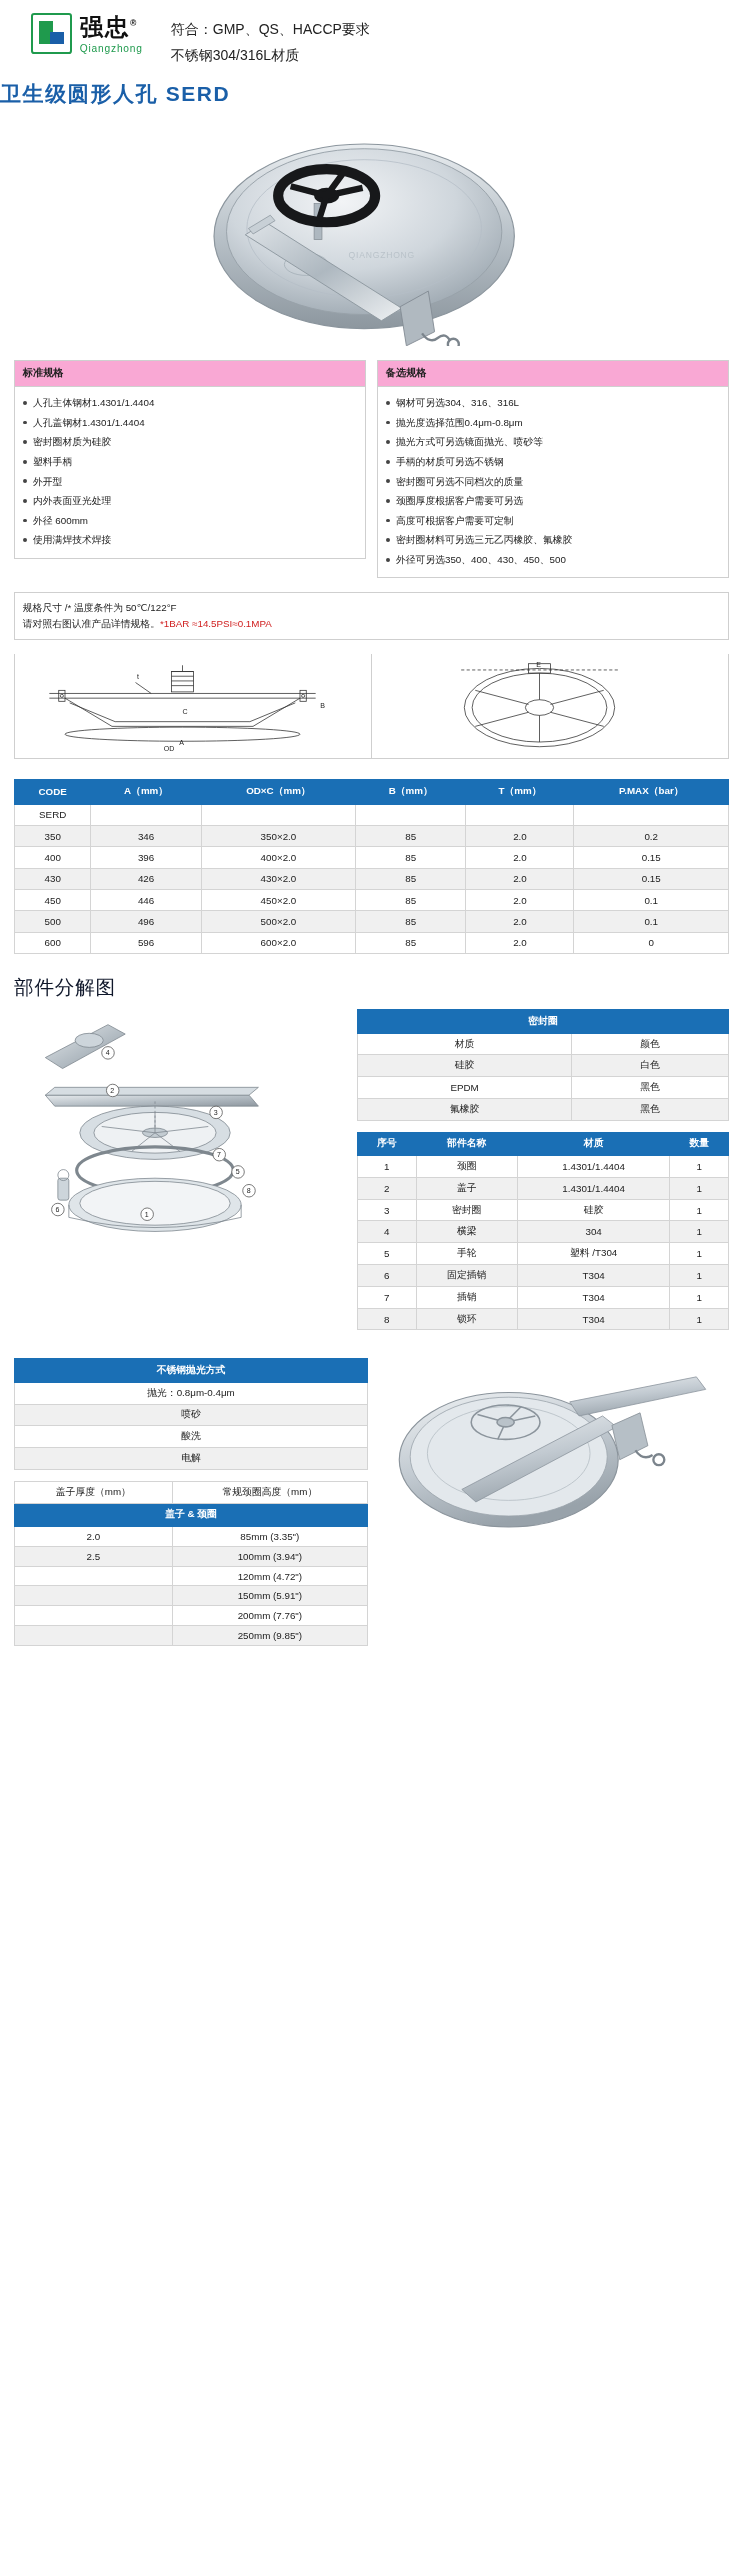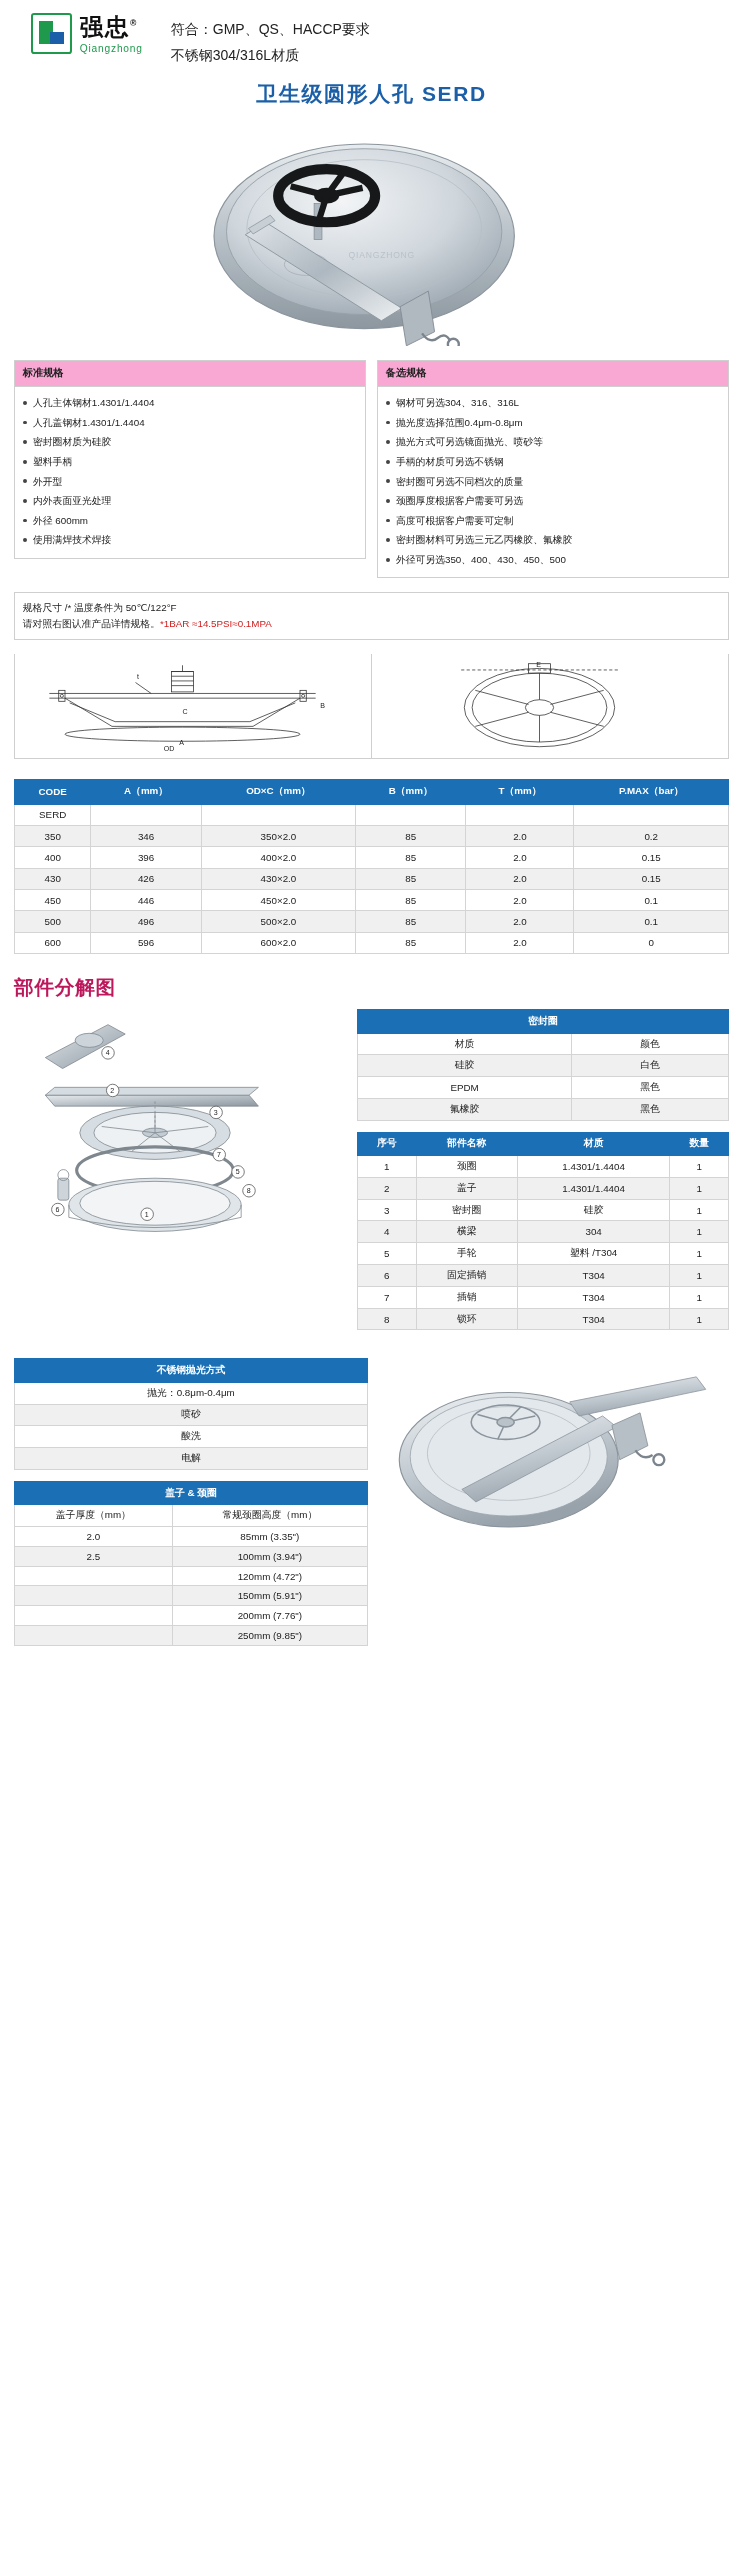--- a/index.html
+++ b/index.html
@@ -57,21 +57,20 @@
   }
   .header-specs {
     margin-left: 28px;
     font-size: 14px;
     line-height: 1.9;
     color: #222;
     padding-top: 3.1px;
   }
 
   .title-bar {
-    text-align: center;
     font-size: 21px;
     font-weight: bold;
     color: #1a5fa8;
     letter-spacing: 1.6px;
     margin: 4.7px 0 3.1px 0;
   }
 
   
   .hero {
     height: 235px;
@@ -157,22 +156,22 @@
     border: 0.8px solid #d4d4d4;
     padding: 4.7px 3.1px;
     text-align: center;
   }
   table.tbl tr.alt td { background: #f0f0f0; }
   .main-table-wrap { padding: 0 14px; margin-bottom: 20.3px; margin-top: 20px; }
 
   
   .sect-title {
     font-size: 19.6px;
-    font-weight: bold;
-    color: #be185d;
+    font-weight: normal;
+    color: #0f172a;
     padding: 0 14px;
     margin: 4.7px 0 7.8px 0;
     letter-spacing: 0.8px;
   }
 
   
   .exploded-row {
     display: flex;
     padding: 0 14px;
     gap: 14px;
@@ -622,25 +621,25 @@
               <td>电解</td>
             </tr>
           </tbody>
         </table>
       </div>
 
       <div class="mini-table-wrap">
         <table class="tbl2">
           <thead>
             <tr>
-              <th colspan="2">盖子 &amp; 颈圈</th>
-            </tr>
-            <tr>
               <td>盖子厚度（mm）</td>
               <td>常规颈圈高度（mm）</td>
+            </tr>
+            <tr>
+              <th colspan="2">盖子 &amp; 颈圈</th>
             </tr>
           </thead>
           <tbody>
             <tr>
               <td>2.0</td>
               <td>85mm (3.35")</td>
             </tr>
             <tr class="alt">
               <td>2.5</td>
               <td>100mm (3.94")</td>

